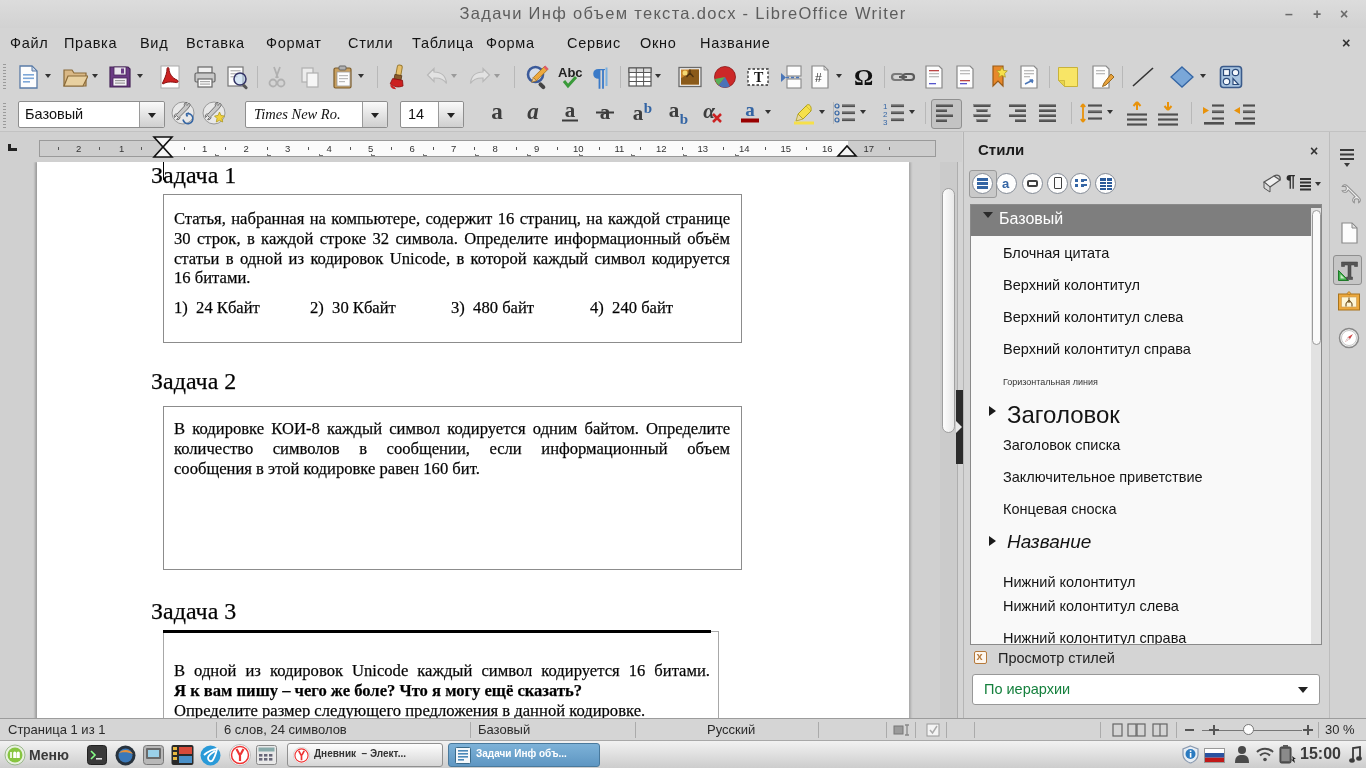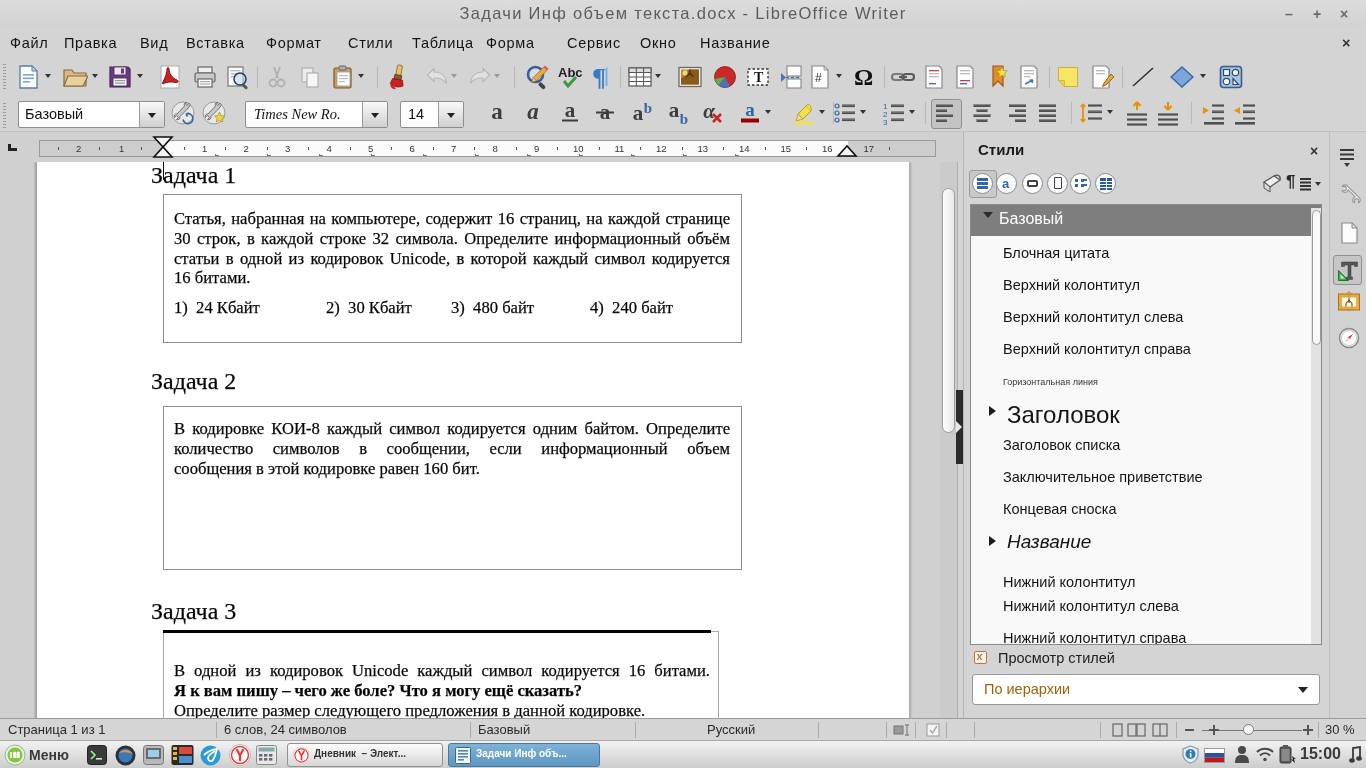--- a/index.html
+++ b/index.html
@@ -57,21 +57,21 @@
 #splithandle:after { content:""; position:absolute; left:0px; top:31px; border-top:6px solid transparent; border-bottom:6px solid transparent; border-left:6px solid #e8e8e8; }
 
 
 #sidebar { left:963px; top:132px; width:366px; height:586px; background:#d4d4d4; border-left:1px solid #b5b5b5; }
 #sbtitle { left:14px; top:9px; font-size:15px; font-weight:bold; color:#1a1a1a; }
 .fcirc { position:absolute; top:0; width:21px; height:21px; border-radius:50%; background:#fdfdfd; border:1px solid #848b96; }
 #sblist { position:absolute; left:6px; top:72px; width:352px; height:441px; background:#f9f9f9; border:1px solid #8a8a8a; overflow:hidden; }
 .li { position:absolute; left:32px; font-size:14.5px; color:#141414; white-space:nowrap; }
 .exparr { position:absolute; left:-18px; top:5px; width:0; height:0; border-top:5px solid transparent; border-bottom:5px solid transparent; border-left:7px solid #1a1a1a; }
 #sbcheckrow { left:10px; top:518px; font-size:14.5px; color:#222; white-space:nowrap; width:300px; }
-#sbdrop { left:8px; top:542px; width:348px; height:31px; background:#fff; border:1px solid #989898; border-radius:3px; font-size:14.5px; color:#a16207; }
+#sbdrop { left:8px; top:542px; width:348px; height:31px; background:#fff; border:1px solid #989898; border-radius:3px; font-size:14.5px; color:#15803d; }
 
 
 #tabstrip { left:1329px; top:132px; width:37px; height:586px; background:#d2d2d2; border-left:1px solid #bdbdbd; }
 .tabicon { position:absolute; left:7px; width:24px; height:24px; }
 
 
 #statusbar { left:0; top:718px; width:1366px; height:22px; background:#d5d5d5; border-top:1px solid #9c9c9c; font-size:13px; color:#2a2a2a; }
 .ssep { position:absolute; top:3px; width:1px; height:16px; background:#ababab; }
 .stxt { position:absolute; top:3px; white-space:nowrap; }
 
@@ -557,21 +557,21 @@
 
       <div class="zbox" style="top:32px; height:149px;">
         <div class="btext serif" style="top:14px;">
           <div class="jline">Статья, набранная на компьютере, содержит 16 страниц, на каждой странице</div>
           <div class="jline">30 строк, в каждой строке 32 символа. Определите информационный объём</div>
           <div class="jline">статьи в одной из кодировок Unicode, в которой каждый символ кодируется</div>
           <div>16 битами.</div>
         </div>
         <div class="abs serif" style="left:10px; top:103px; font-size:16.6px;">
           <span style="position:absolute; left:0px; white-space:nowrap;">1)&nbsp;&nbsp;24 Кбайт</span>
-          <span style="position:absolute; left:152px; white-space:nowrap;">2)&nbsp;&nbsp;30 Кбайт</span>
+          <span style="position:absolute; left:136px; white-space:nowrap;">2)&nbsp;&nbsp;30 Кбайт</span>
           <span style="position:absolute; left:277px; white-space:nowrap;">3)&nbsp;&nbsp;480 байт</span>
           <span style="position:absolute; left:416px; white-space:nowrap;">4)&nbsp;&nbsp;240 байт</span>
         </div>
       </div>
 
       <div class="ztitle serif" style="top:206px;">Задача 2</div>
 
       <div class="zbox" style="top:244px; height:164px;">
         <div class="btext serif" style="top:12px;">
           <div class="jline">В кодировке КОИ-8 каждый символ кодируется одним байтом. Определите</div>

